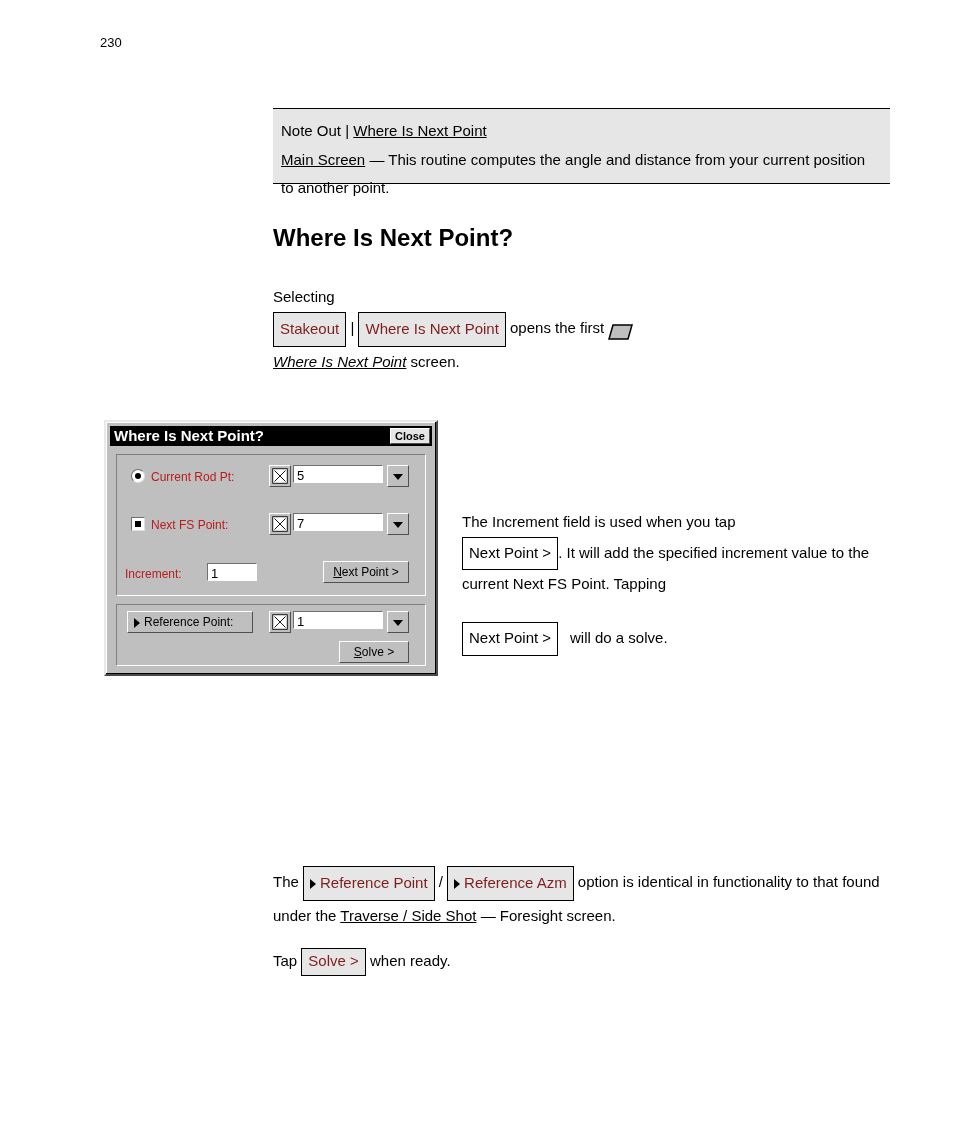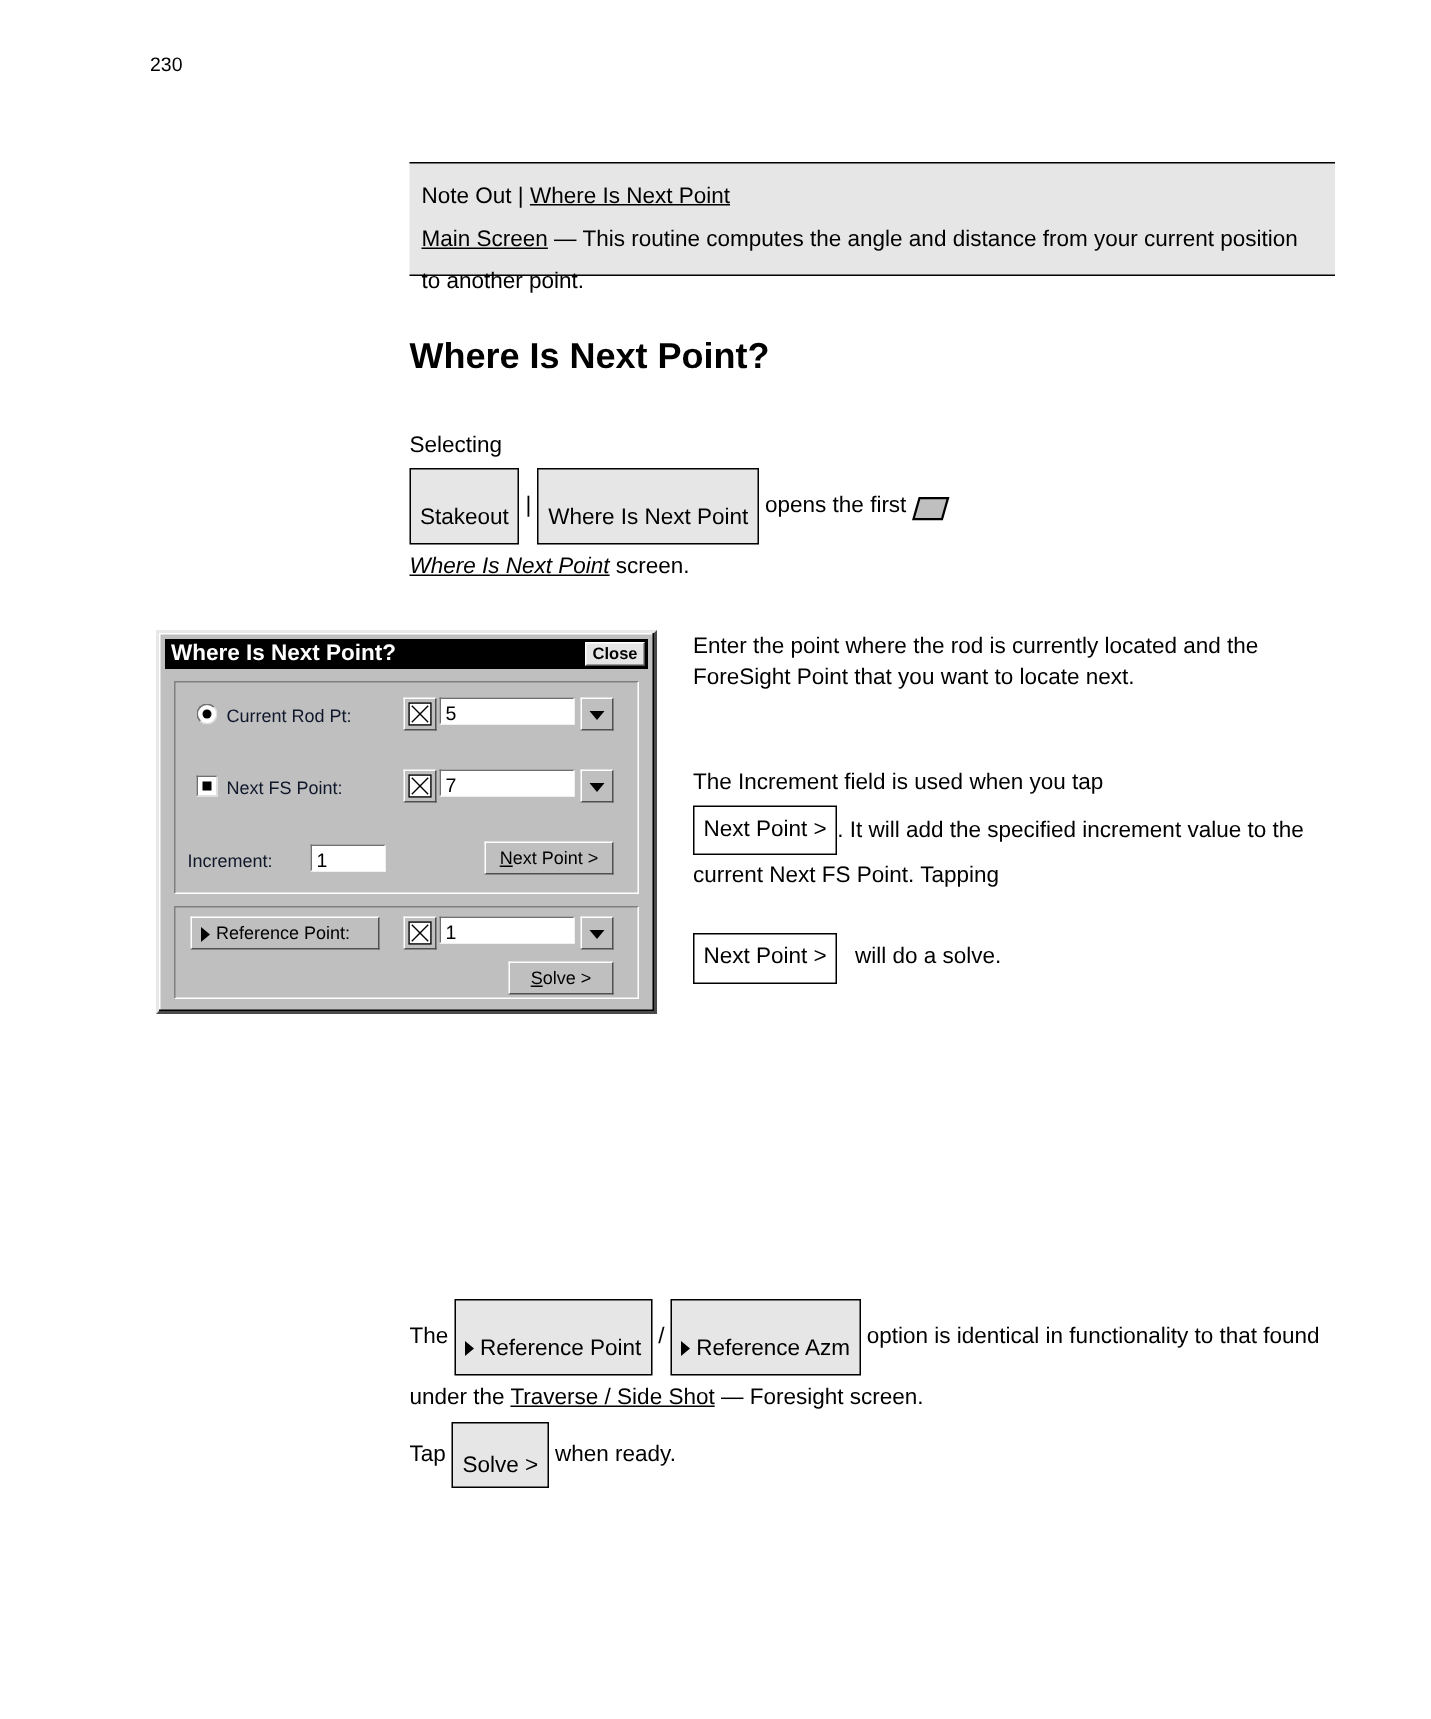--- a/index.html
+++ b/index.html
@@ -28,23 +28,23 @@
     background: #e6e6e6;
     border-top: 1px solid #000;
     border-bottom: 1px solid #000;
   }
 
   
   .btn-frame {
     display: inline-block;
     border: 1px solid #000;
     background: #e6e6e6;
-    padding: 17px 6px 2px 6px;
+    padding: 1px 6px 2px 6px;
     font-size: 15px;
-    color: #000000;
+    color: #7f1d1d;
     vertical-align: middle;
   }
   .btn-frame-white {
     display: inline-block;
     border: 1px solid #000;
     background: #fff;
     padding: 1px 6px 2px 6px;
     font-size: 15px;
     color: #000;
     vertical-align: middle;
@@ -105,21 +105,21 @@
     left: 10px; right: 10px;
     background: #bfbfbf;
     border-top: 1px solid #808080;
     border-left: 1px solid #808080;
     border-right: 1px solid #fff;
     border-bottom: 1px solid #fff;
   }
   .row-label {
     position: absolute;
     font-size: 12px;
-    color: #0f172a;
+    color: #b91c1c;
   }
   .icon-btn {
     position: absolute;
     width: 22px; height: 22px;
     background: #bfbfbf;
     border-top: 1px solid #fff;
     border-left: 1px solid #fff;
     border-right: 1px solid #505050;
     border-bottom: 1px solid #505050;
   }
@@ -294,21 +294,20 @@
       </div>
       <div class="sunken-input" style="left:176px; top:6px; width:90px; height:18px;">1</div>
       <div class="drop-btn" style="left:270px; top:6px;"></div>
 
       <div class="raised-btn" style="left:222px; top:36px; width:70px;">
         <span style="text-decoration:underline;">S</span><span>olve &gt;</span>
       </div>
     </div>
   </div>
 
-  <div class="abs body-text" style="left:462px; top:420px; width:428px;">Enter the point where the rod is currently located and the ForeSight Point that you want to locate next.</div>
 
   <div class="abs body-text" style="left:462px; top:508px; width:428px; line-height:1.9;">
     <span>The Increment field is used when you tap </span><br>
     <span class="btn-frame-white">Next Point &gt;</span><span>. It will add the specified increment value to the current Next FS Point. Tapping </span>
     <span class="btn-frame-white" style="position:absolute; left:0; top:114px;">Next Point &gt;</span>
     <span style="position:absolute; left:108px; top:116px;"> will do a solve.</span>
   </div>
 
 
   <div class="abs body-text" style="left:273px; top:866px; width:617px; line-height:2.0;">

